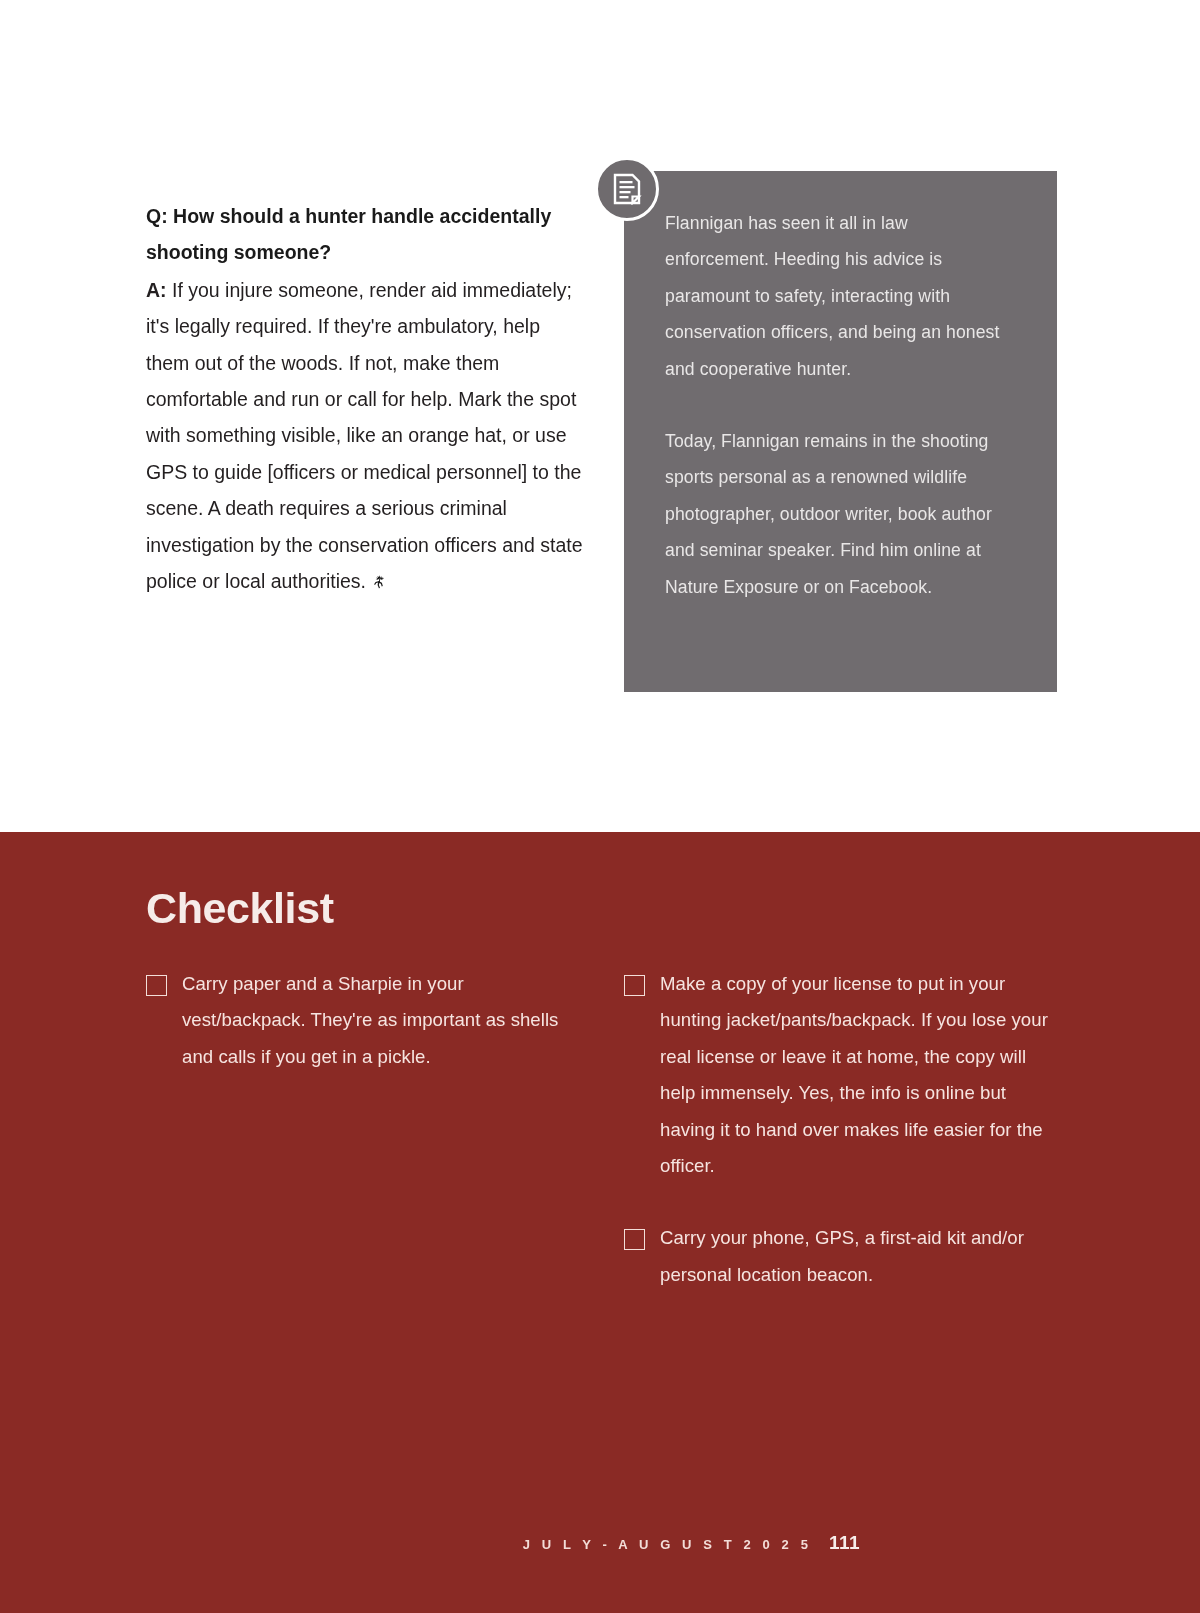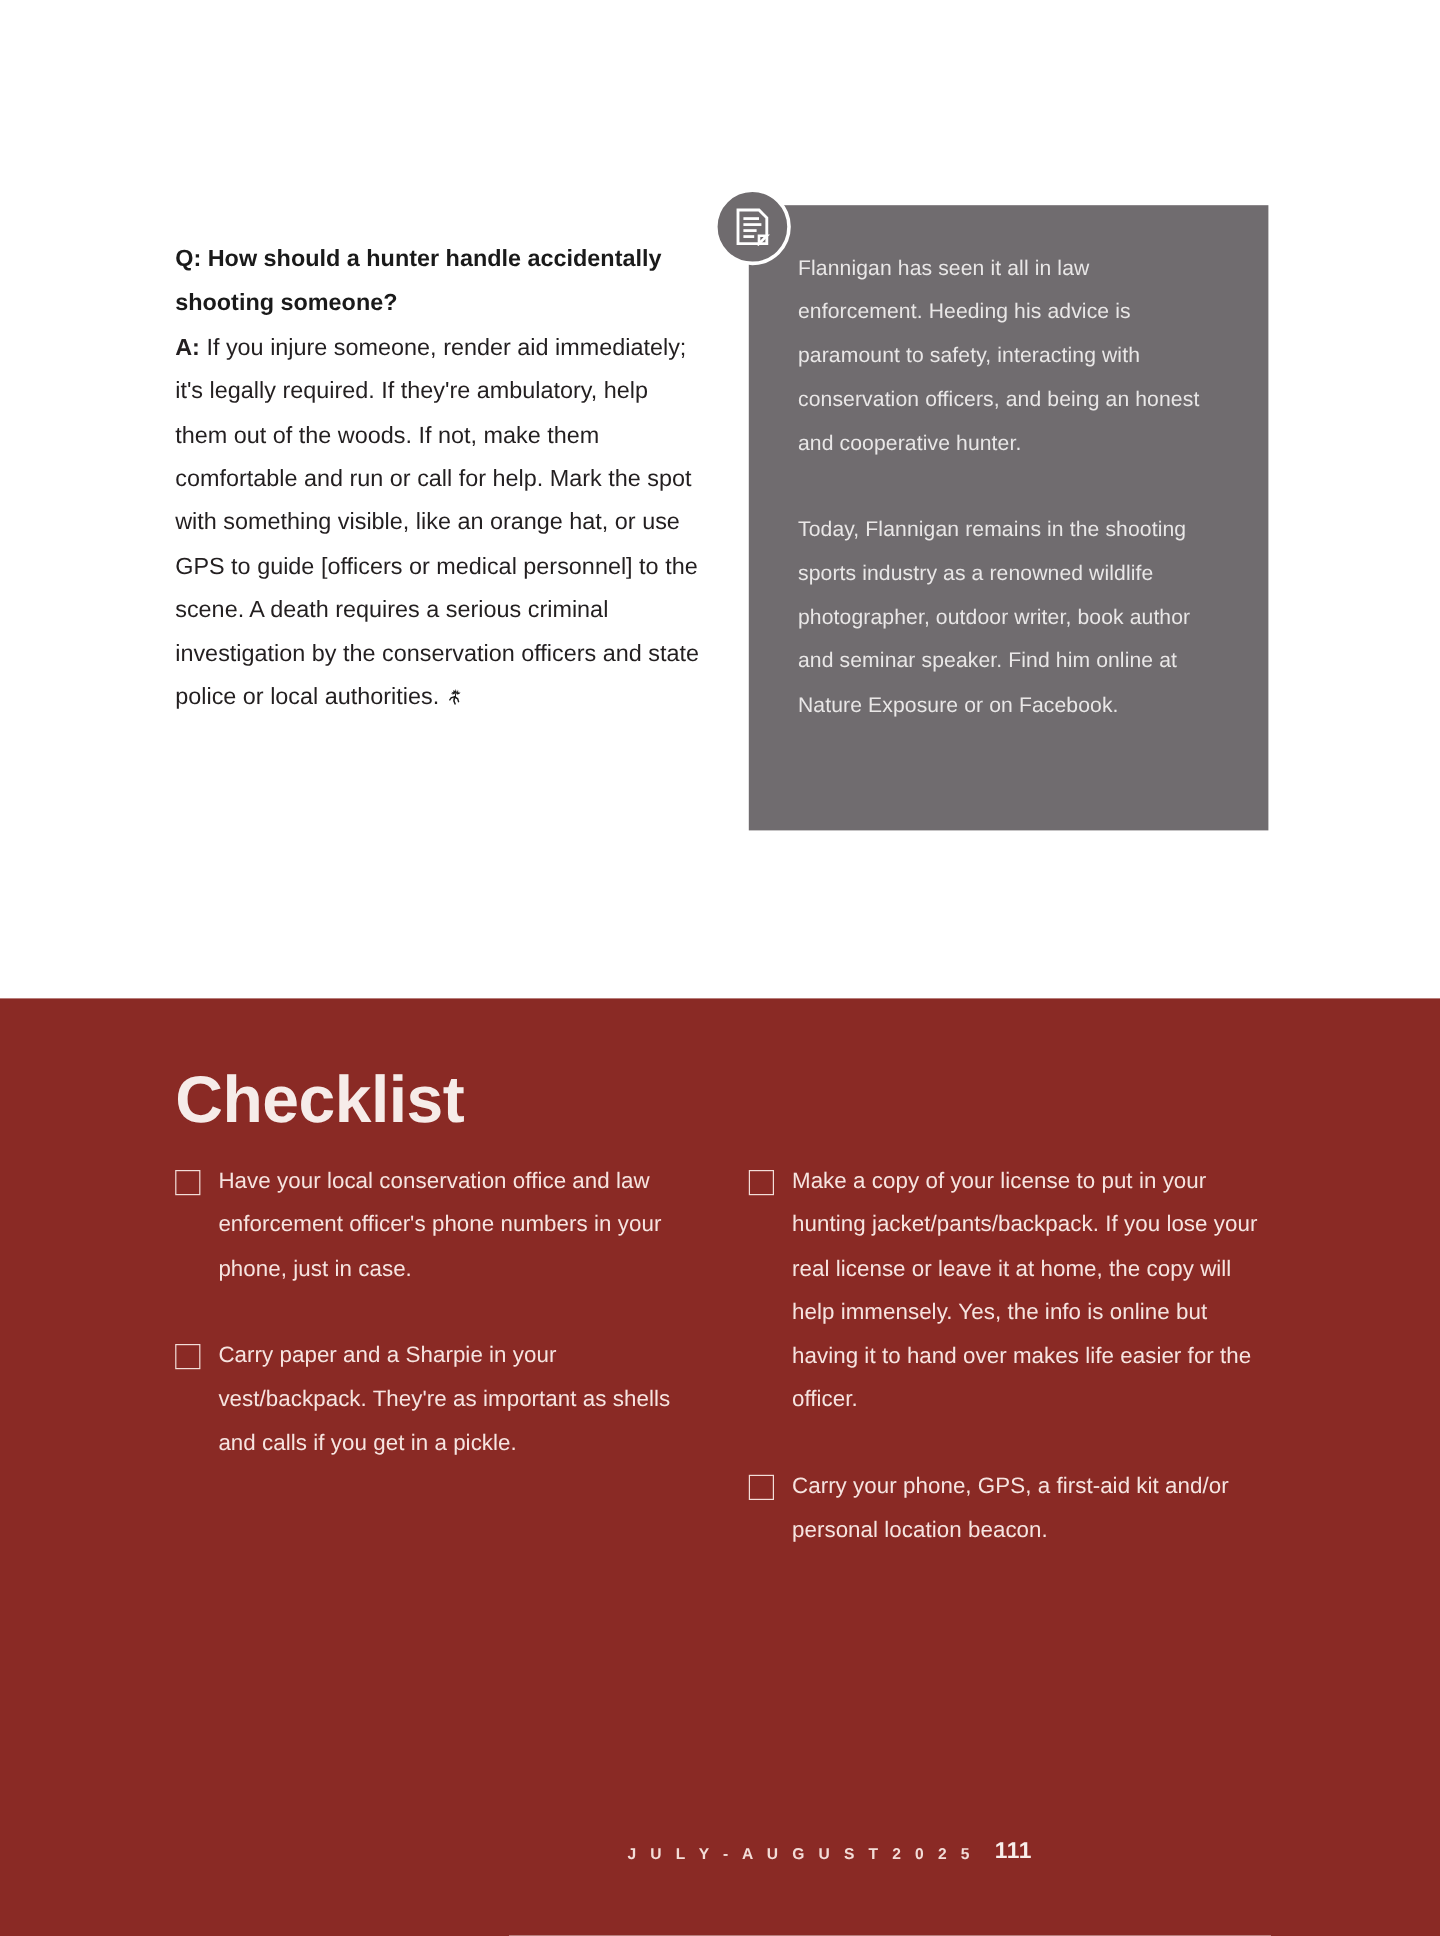--- a/index.html
+++ b/index.html
@@ -114,21 +114,21 @@
     top: 832px;
     width: 1200px;
     height: 781px;
     background: #8a2a25;
   }
 
   .checklist-title {
     position: absolute;
     left: 146px;
     top: 52px;
-    font-size: 55px;
+    font-size: 43px;
     font-weight: bold;
     color: #f6ece9;
     letter-spacing: -0.4px;
     margin: 0;
   }
 
   .cl-col {
     position: absolute;
     top: 134px;
     width: 442px;
@@ -202,21 +202,21 @@
               <path d="M8.1 4.6c.5 0 .9.4.9.9v2.2l1.9 1.1.9 3.3-1.1.3-.8-2.6-1.6-.9-.4 2.1 1.1 2.9-1.1.4-1.3-3.2.4-2.6-1.7.5-1.3 1.9-.9-.6 1.5-2.3 2.6-.8c.3-.1.6-.2.9-.2z"></path>
               <path d="M8.3 1.2 7.8 3l-1.4-1 .6 1.9-1.9-.5 1.4 1.3-1.9.4 2 .6.6-.4 1.1-.3 1-1.1z"></path>
               <path d="m10.4 1.4-.9 1.5 1.6-.5-1 1.4 1.8-.6-1.1 1.4 1.9-.8-.5 1.1-1.7.9-1-.3-.5-1.2z"></path>
             </g>
           </svg></span></p>
   </div>
 
   <div class="callout">
     <div class="callout-inner">
       <p class="callout-par">Flannigan has seen it all in law enforcement. Heeding his advice is paramount to safety, interacting with conservation officers, and being an honest and cooperative hunter.</p>
-      <p class="callout-par">Today, Flannigan remains in the shooting sports industry as a renowned wildlife photographer, outdoor writer, book author and seminar speaker. Find him online at Nature Exposure or on Facebook.</p>
+      <p class="callout-par">Today, Flannigan remains in the shooting sports personal as a renowned wildlife photographer, outdoor writer, book author and seminar speaker. Find him online at Nature Exposure or on Facebook.</p>
     </div>
   </div>
 
   <div class="doc-badge">
     <svg width="30" height="32" viewBox="0 0 30 32" aria-hidden="true">
       <path d="M3 2h17.5L27 8.5V30H3z" fill="none" stroke="#ffffff" stroke-width="2.4" stroke-linejoin="miter"></path>
       <path d="M20.5 30 27 23.5H20.5z" fill="#6f6b6e" stroke="#ffffff" stroke-width="2.2" stroke-linejoin="miter"></path>
       <rect x="7.5" y="8" width="13" height="2.3" fill="#ffffff"></rect>
       <rect x="7.5" y="13" width="15" height="2.3" fill="#ffffff"></rect>
       <rect x="7.5" y="18" width="11" height="2.3" fill="#ffffff"></rect>
@@ -226,24 +226,20 @@
 
 </div>
 
 <div class="page-bottom">
 
   <h1 class="checklist-title">Checklist</h1>
 
   <div class="cl-col left">
     <div class="cl-item">
       <span class="cl-box"></span>
-      <span class="cl-text">Have your local conservation office and law enforcement officer's phone numbers in your phone, just in case.</span>
-    </div>
-    <div class="cl-item">
-      <span class="cl-box"></span>
       <span class="cl-text">Carry paper and a Sharpie in your vest/backpack. They're as important as shells and calls if you get in a pickle.</span>
     </div>
   </div>
 
   <div class="cl-col right">
     <div class="cl-item">
       <span class="cl-box"></span>
       <span class="cl-text">Make a copy of your license to put in your hunting jacket/pants/backpack. If you lose your real license or leave it at home, the copy will help immensely. Yes, the info is online but having it to hand over makes life easier for the officer.</span>
     </div>
     <div class="cl-item">

